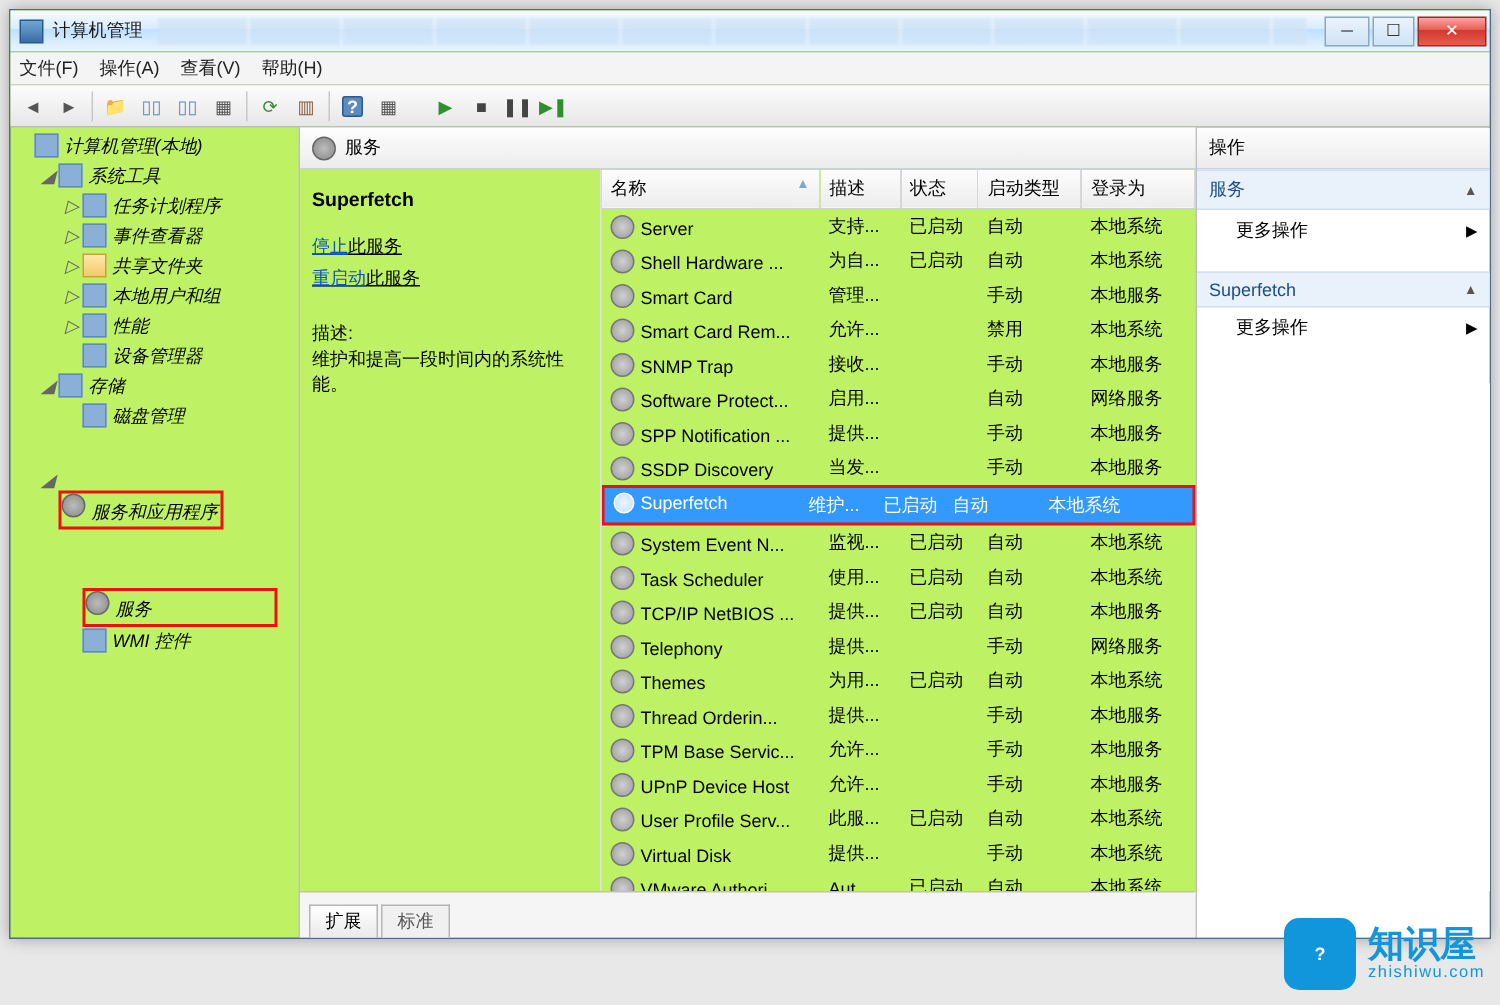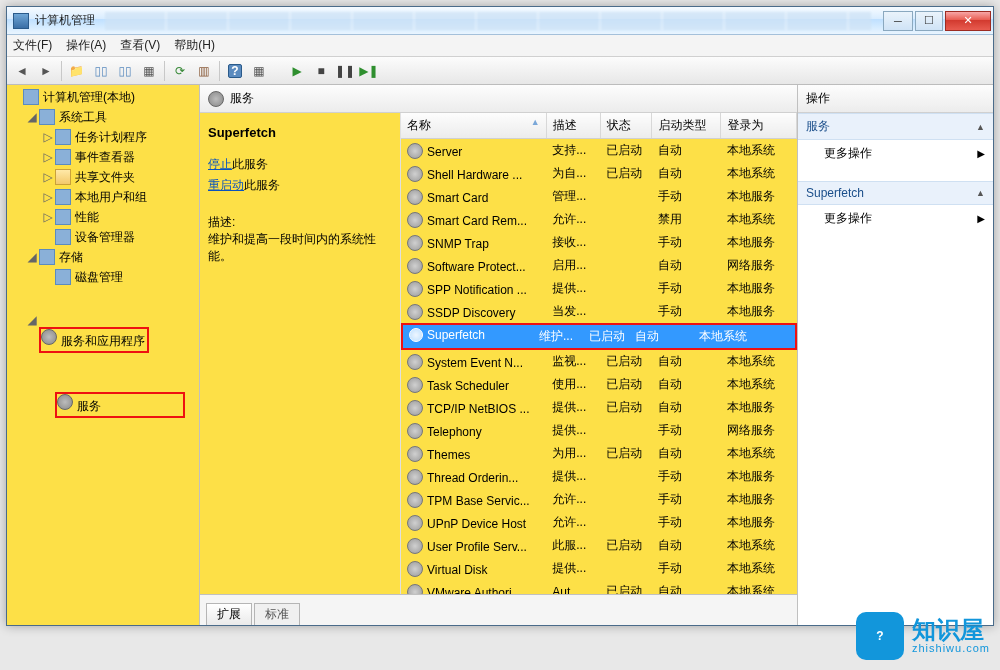--- a/index.html
+++ b/index.html
@@ -1,19 +1,19 @@
 <!DOCTYPE html>
 <html><head>
 <meta charset="utf-8">
 <style>
 * { margin:0; padding:0; box-sizing:border-box; font-family:"Microsoft YaHei","SimSun",sans-serif; font-size:12px; }
 body { background:#e8e8e8; width:1000px; height:670px; overflow:hidden; position:relative; }
 
 
-.window { position:absolute; left:6px; top:6px; width:988px; height:620px; border:1px solid #4a6b8a; background:#fde047; box-shadow:0 0 10px rgba(0,0,0,.3);}
+.window { position:absolute; left:6px; top:6px; width:988px; height:620px; border:1px solid #4a6b8a; background:#bef264; box-shadow:0 0 10px rgba(0,0,0,.3);}
 .titlebar { height:28px; background:linear-gradient(#f6fbff,#d8ecff 45%,#bfe0ff 46%,#e9f5ff); display:flex; align-items:center; border-bottom:1px solid #a4c0da;}
 .titlebar .icon { width:16px; height:16px; margin:0 6px; background:linear-gradient(#6fa6d6,#3a6ea5); border:1px solid #2a5a8a; }
 .titlebar .title { flex:0 0 auto; color:#1a1a1a;}
 .titlebar .blur-tabs { flex:1; margin:0 10px; height:18px; background:repeating-linear-gradient(90deg,#cfe3f6 0 60px,#e6f1fb 60px 62px); filter:blur(1px); opacity:.7;}
 .winbtns { display:flex; margin-right:2px;}
 .winbtn { width:30px; height:20px; margin-left:2px; border:1px solid #8aa8bf; background:linear-gradient(#eaf3fb,#cfe3f6); display:flex; align-items:center; justify-content:center; font-family:Arial; font-size:11px; color:#333;}
 .winbtn.close { width:46px; background:linear-gradient(#f7a6a6,#e85b4f 45%,#d23a2f 46%,#e85b4f); color:#fff; border-color:#9c2b22;}
 .winbtn.max { width:28px;}
 .menubar { height:22px; background:#f4f4f4; border-bottom:1px solid #d0d0d0; display:flex; align-items:center; padding-left:6px;}
 .menubar span { margin-right:14px; color:#222;}
@@ -22,37 +22,37 @@
 .tsep { width:1px; height:20px; background:#c8c8c8; margin:0 2px;}
 .arrow-l::before{content:"◄";}
 .arrow-r::before{content:"►";}
 .icon-folder{color:#c9a13a;} .icon-props{color:#5b8bbf;} .icon-refresh{color:#3a8a3a;} .icon-export{color:#8a5b3a;}
 .icon-help{ display:inline-block;width:14px;height:14px;border:1px solid #2a5a8a;background:#5b8bbf;color:#fff;font-weight:bold;border-radius:2px;line-height:12px;text-align:center;}
 .media-btn{color:#444;}
 .media-play{color:#2f8f2f;}
 
 .body3 { display:flex; height:540px; }
 .tree-pane { width:193px; border-right:1px solid #c0c0c0; overflow:auto; padding:2px 0;}
-.tree ul{ list-style:none; padding-left:16px;}
+.tree ul{ list-style:none; padding-left:16px;font-style:italic;}
 .tree li{ white-space:nowrap; line-height:20px; display:flex; align-items:center;}
 .tree li > .exp { width:10px; display:inline-block; color:#666; margin-right:2px; text-align:center;}
 .tree li .ticon{ width:16px;height:16px; margin-right:4px; display:inline-block; background:#8ab0d8; border:1px solid #5b8bbf;}
 .tree li .ticon.folder{ background:linear-gradient(#ffe9a8,#f3c96b); border-color:#c9a13a;}
 .tree li .ticon.gear{ background:radial-gradient(#bcbcbc,#888); border-radius:50%; border-color:#666;}
 .tree .hilite{ display:inline-block;margin-top:40px; }
 .redbox{ border:2px solid #e11; padding:0 2px 0 0px; margin:-1px 0;}
 
 .center-pane { flex:1; display:flex; flex-direction:column; border-right:1px solid #c0c0c0;}
 .center-header{ height:28px; background:linear-gradient(#fdfdfd,#ececec); border-bottom:1px solid #d0d0d0; display:flex; align-items:center; padding-left:8px; gap:6px;}
 .center-header .gear{ width:16px;height:16px; background:radial-gradient(#bcbcbc,#888); border:1px solid #666; border-radius:50%;}
 .center-body{ flex:1; display:flex; overflow:hidden;}
 .desc-col{ width:200px; padding:12px 8px 8px 8px;}
 .desc-col h3{ font-size:13px; font-weight:bold; margin-bottom:16px;}
 .desc-col a{ color:#0a53be; text-decoration:underline; display:inline;}
-.desc-col .line{ margin-bottom:4px;}
+.desc-col .line{ margin-bottom:4px;text-decoration:underline;}
 .desc-col .dh{ margin-top:20px;}
 
 .svc-table{ flex:1; overflow:auto; border-left:1px solid #e0e0e0;}
 table{ border-collapse:collapse; width:100%;}
 th{ text-align:left; font-weight:normal; background:linear-gradient(#fdfdfd,#ececec); border-right:1px solid #d8d8d8; border-bottom:1px solid #d0d0d0; padding:4px 6px; position:sticky; top:0;}
 th .sort{ float:right; color:#7aa7d8; font-size:9px; }
 td{ padding:3px 6px; border-bottom:0; white-space:nowrap; overflow:hidden; text-overflow:ellipsis;}
 tr.row td:first-child::before{content:""; display:inline-block; width:14px; height:14px; margin-right:4px; vertical-align:-3px; background:radial-gradient(#d0d0d0,#999); border:1px solid #777; border-radius:50%;}
 tr.sel{ background:#3399ff; color:#fff;}
 tr.sel td:first-child::before{ background:radial-gradient(#eef6ff,#bcdfff); border-color:#fff;}
@@ -187,20 +187,25 @@
           </ul>
           <li>
               <span class="exp">◢</span>
               <span class="redbox hilite"><span class="ticon gear"></span><span>服务和应用程序</span></span>
             </li>
           <ul>
             <li>
                 <span class="exp"></span>
                 <span class="redbox hilite" style="min-width:130px"><span class="ticon gear"></span><span>服务</span></span>
               </li>
+            <li>
+                <span class="exp"></span>
+                <span class="ticon"></span>
+                <span>WMI 控件</span>
+              </li>
           </ul>
         </ul>
       </ul>
     </div>
 
     <div class="center-pane">
       <div class="center-header">
         <span class="gear"></span>
         <span>服务</span>
       </div>

